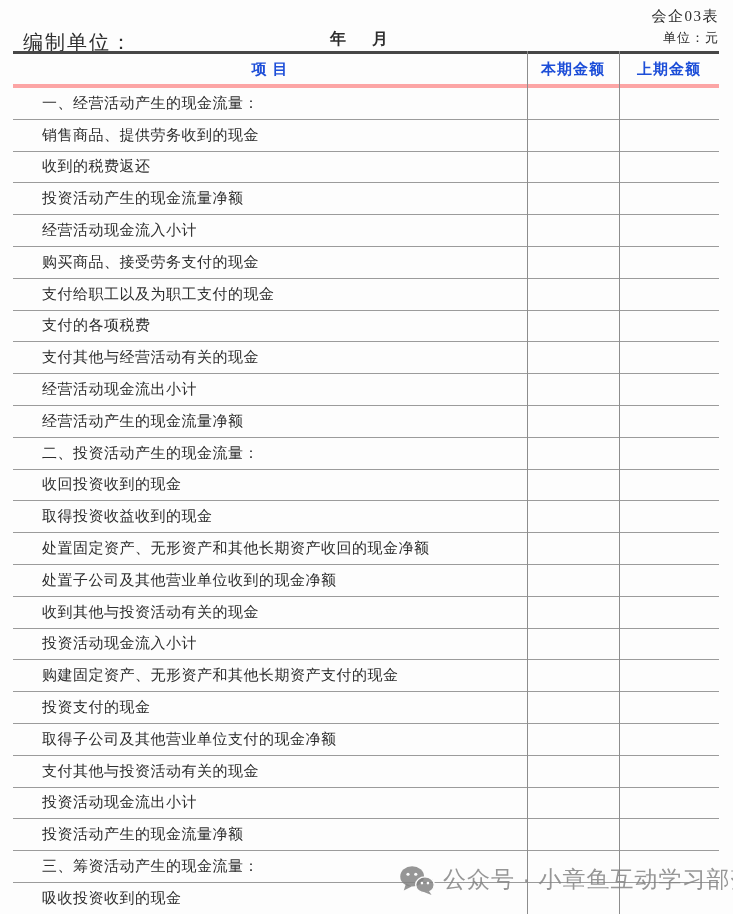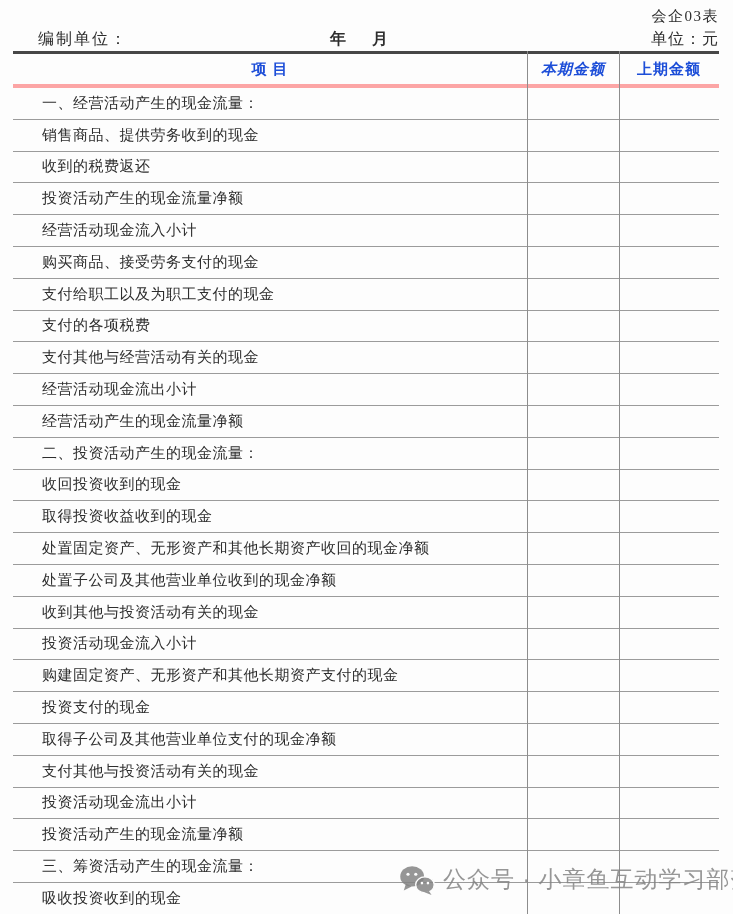--- a/index.html
+++ b/index.html
@@ -11,47 +11,47 @@
     overflow: hidden;
     font-family: "Liberation Serif", "DejaVu Serif", serif;
     color: #2d2d2d;
   }
   
   .form-code {
     position: absolute; top: 7px; right: 14px;
     font-size: 15px; letter-spacing: 1.5px;
   }
   .prep-label {
-    position: absolute; top: 29px; left: 38px;
-    font-size: 16px; letter-spacing: 2px;
+    position: absolute; top: 29px; left: 23px;
+    font-size: 20px; letter-spacing: 2px;
   }
   .date-fields {
     position: absolute; top: 29px; left: 330px;
     font-size: 16px;
     font-weight: bold;
   }
   .date-fields .month { margin-left: 26px; }
   .unit-label {
     position: absolute; top: 29px; right: 14px;
-    font-size: 16px; letter-spacing: 1px;
+    font-size: 13px; letter-spacing: 1px;
   }
   
   .table {
     position: absolute; left: 13px; top: 51px; width: 706px;
     border-top: 3px solid #474747;
   }
   .thead {
     display: flex; height: 30px;
     border-bottom: 4px solid #fca5a5;
     font-family: "Liberation Sans", "DejaVu Sans", sans-serif;
     font-weight: bold; font-size: 15px; color: #1d4ed8;
   }
   .th { display: flex; align-items: center; justify-content: center; letter-spacing: 1px; }
   .th-item { width: 514px; }
-  .th-cur  { width: 92px; font-style: italic; }
+  .th-cur  { width: 92px; }
   .th-pri  { flex: 1; }
   .row {
     display: flex; height: 31.8px; box-sizing: border-box;
     border-bottom: 1px solid #9b9b9b;
     font-size: 15px;
     gap: 20px;
   }
   .cell { display: flex; align-items: center; box-sizing: border-box; }
   .cell-item { width: 514px; padding-left: 29px; letter-spacing: 0.5px; }
   .cell-cur  { width: 92px; justify-content: flex-end; padding-right: 6px; }

